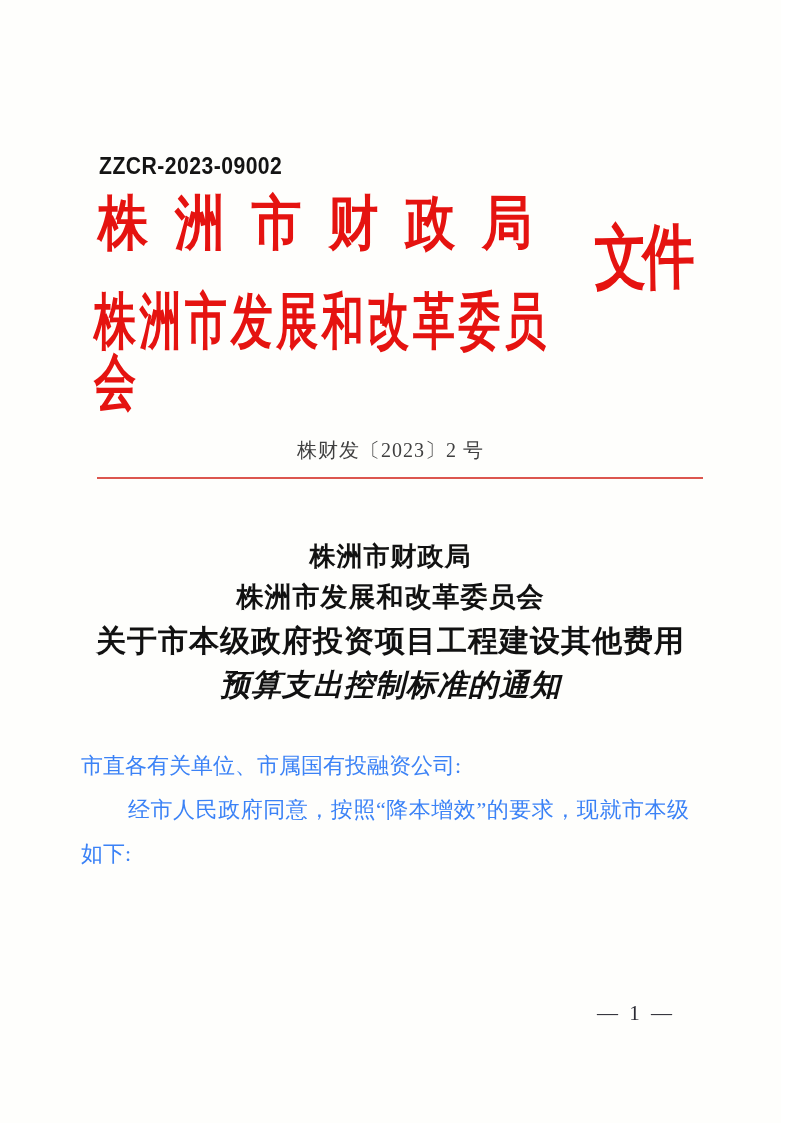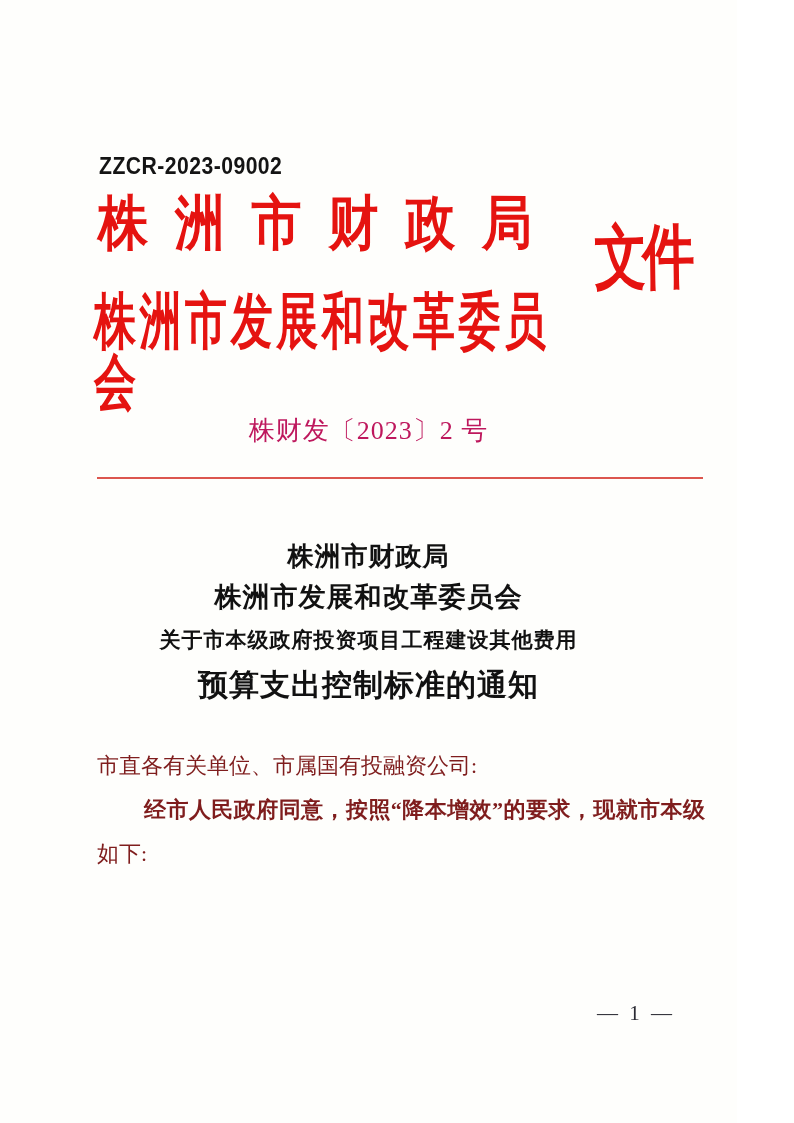--- a/index.html
+++ b/index.html
@@ -8,20 +8,21 @@
     background: #ffffff;
   }
   .page {
     position: relative;
     width: 737px;
     height: 1123px;
     background: #fefefc;
     overflow: hidden;
     font-family: "Liberation Serif", "DejaVu Serif", serif;
     color: #1b1b1b;
+    padding-left: 44px;
   }
   
   .doc-code {
     position: absolute;
     left: 99px;
     top: 153px;
     font-family: "Liberation Sans", "DejaVu Sans", sans-serif;
     font-weight: bold;
     font-size: 23px;
     letter-spacing: 0.5px;
@@ -68,26 +69,26 @@
     font-weight: bold;
     letter-spacing: -4px;
     transform: scaleY(1.35) rotate(-1deg);
     transform-origin: top left;
     white-space: nowrap;
   }
   
   .doc-number {
     position: absolute;
     left: 0;
-    top: 413px;
+    top: 437px;
     width: 100%;
     text-align: center;
-    font-size: 26px;
+    font-size: 20px;
     letter-spacing: 1px;
-    color: #be185d;
+    color: #404040;
   }
   
   .red-rule {
     position: absolute;
     left: 97px;
     top: 477px;
     width: 606px;
     height: 2px;
   }
   
@@ -95,44 +96,43 @@
     position: absolute;
     left: 0;
     top: 537px;
     width: 100%;
     text-align: center;
     font-weight: bold;
     color: #111111;
   }
   .title-l1 { font-size: 26px; line-height: 40px; letter-spacing: 1px; }
   .title-l2 { font-size: 27px; line-height: 41px; letter-spacing: 1px; }
-  .title-l3 { font-size: 21px; line-height: 45px; letter-spacing: 1px; }
-  .title-l4 { font-size: 30px; line-height: 44px; letter-spacing: 1px; }
+  .title-l3 { font-size: 30px; line-height: 45px; letter-spacing: 1px; }
+  .title-l4 { font-size: 30px; line-height: 44px; letter-spacing: 1px; font-style: italic; }
   
   .body-text {
     position: absolute;
-    left: 97px;
+    left: 81px;
     top: 744px;
     width: 608px;
     font-size: 22px;
-    color: #7f1d1d;
+    color: #3b82f6;
   }
   .bline {
     height: 44px;
     line-height: 44px;
     white-space: nowrap;
   }
   .bline.fill {
     white-space: normal;
     text-align: justify;
     text-align-last: justify;
   }
   .bline.indent {
     text-indent: 47px;
-    font-weight: bold;
   }
   
   .page-number {
     position: absolute;
     left: 597px;
     top: 1001px;
     font-size: 21px;
     letter-spacing: 3px;
     color: #2a2a33;
     white-space: nowrap;

